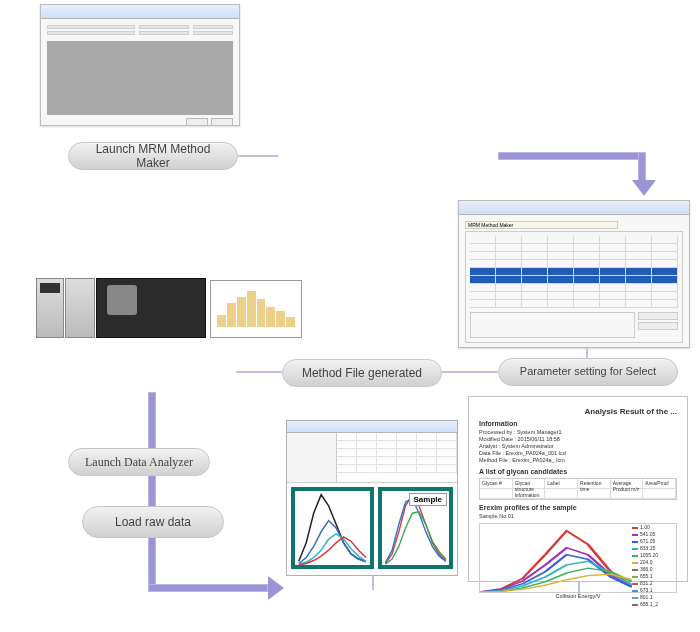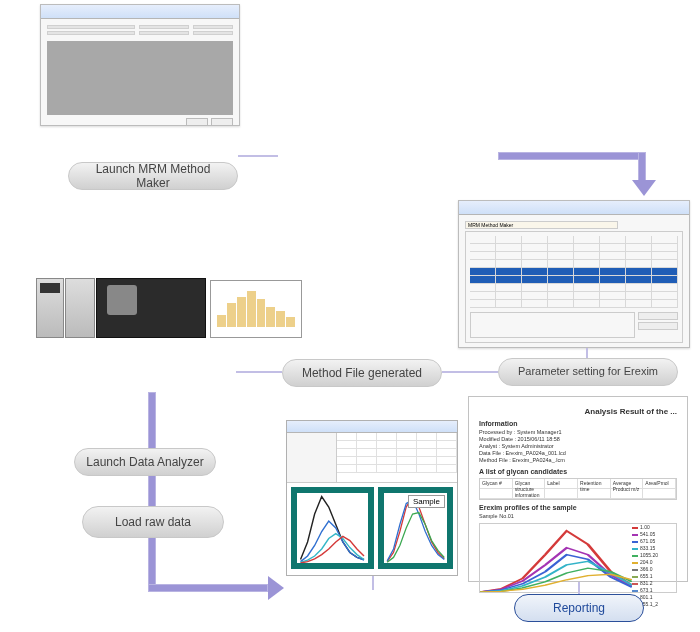--- a/index.html
+++ b/index.html
@@ -169,21 +169,21 @@
     background:#fff;
     border:1px solid #b0b0b0;
   }
   .plotwin .titlebar{height:12px;background:linear-gradient(#e6eefc,#cfe0f8);border-bottom:1px solid #b5b5b5;}
   .plotwin .grid{display:flex;height:50px;border-bottom:1px solid #ccc;}
   .plotwin .grid .side{width:50px;border-right:1px solid #ccc;background:#f5f5f5;}
   .plotwin .grid .tbl{flex:1;}
   .plotwin .grid .tbl .rw{display:flex;border-bottom:1px solid #e0e0e0;height:8px;}
   .plotwin .grid .tbl .cl{flex:1;border-right:1px solid #e0e0e0;font-size:5px;}
   .plotwin .plots{display:flex;height:90px;gap:4px;padding:4px;}
-  .plotwin .plots .p{flex:1;border:6px solid #0f766e;position:relative;}
+  .plotwin .plots .p{flex:1;border:4px solid #0f766e;position:relative;font-weight:bold;}
   .plotwin .plots .p svg{width:100%;height:100%;}
   .samplelbl{position:absolute;font-size:8px;border:1px solid #999;padding:1px 4px;background:#fff;}
 
   .leg-dot{display:inline-block;width:6px;height:2px;margin-right:2px;vertical-align:middle;}
 </style>
 </head>
 <body>
 
 <div class="canvas">
 
@@ -205,21 +205,21 @@
           </div>
       </div>
       <div class="greybox" style="height:74px;"></div>
       <div style="display:flex; justify-content:flex-end; gap:3px; margin-top:3px;">
         <div style="width:22px; height:8px; border:1px solid #bbb; background:#eee;"></div>
         <div style="width:22px; height:8px; border:1px solid #bbb; background:#eee;"></div>
       </div>
     </div>
   </div>
 
-  <div class="pill pill-grey" style="left:68px; top:142px; width:170px; height:28px;margin-top:20px;">Launch MRM Method Maker</div>
+  <div class="pill pill-grey" style="left:68px; top:142px; width:170px; height:28px;">Launch MRM Method Maker</div>
 
   <div class="arrow connector-thin-h" style="left:238px; top:155px; width:40px;"></div>
 
 
   <div class="arrow connector-h" style="left:498px; top:152px; width:148px;"></div>
   <div class="arrow connector-v" style="left:638px; top:152px; height:30px;"></div>
   <div class="arrowhead ah-down" style="left:632px; top:180px;"></div>
 
   <div class="win" style="left:458px; top:200px; width:232px; height:148px;">
     <div class="titlebar"></div>
@@ -343,32 +343,32 @@
           <span></span>
           <span></span>
           <span></span>
         </div>
     </div>
   </div>
 
 
   <div class="pill pill-grey" style="left:282px; top:359px; width:160px; height:28px;">Method File generated</div>
 
-  <div class="pill pill-grey" style="left:498px; top:358px; width:180px; height:28px; font-size:11px;">Parameter setting for Erexim</div>
+  <div class="pill pill-grey" style="left:498px; top:358px; width:180px; height:28px; font-size:11px;">Parameter setting for Select</div>
 
   <div class="arrow connector-thin-h" style="left:442px; top:371px; width:56px;"></div>
   <div class="arrow connector-thin-h" style="left:236px; top:371px; width:46px;"></div>
 
   <div class="arrow connector-thin-v" style="left:586px; top:348px; height:10px;"></div>
 
   <div class="arrow connector-v" style="left:148px; top:392px; height:200px;"></div>
   <div class="arrow connector-h" style="left:148px; top:584px; width:120px;"></div>
   <div class="arrowhead ah-right" style="left:268px; top:576px;"></div>
 
-  <div class="pill pill-grey" style="left:74px; top:448px; width:142px; height:28px;">Launch Data Analyzer</div>
+  <div class="pill pill-grey" style="left:68px; top:448px; width:142px; height:28px;font-family:Liberation Serif, serif;">Launch Data Analyzer</div>
 
   <div class="pill pill-grey" style="left:82px; top:506px; width:142px; height:32px;">Load raw data</div>
 
   <div class="plotwin" style="left:286px; top:420px; width:172px; height:156px;">
     <div class="titlebar"></div>
     <div class="grid">
       <div class="side"></div>
       <div class="tbl">
         <div class="rw">
             <div class="cl"></div>
@@ -490,18 +490,17 @@
             <span><i class="leg-dot" style="background: rgb(85, 136, 204);"></i>673.1</span>
             <span><i class="leg-dot" style="background: rgb(85, 170, 153);"></i>801.1</span>
             <span><i class="leg-dot" style="background: rgb(153, 102, 85);"></i>655.1_2</span>
           </div>
       </div>
       <div style="text-align:center; font-size:5.5px;">Collision Energy/V</div>
     </div>
   </div>
 
 
-  <div class="pill pill-blue" style="left:514px; top:594px; width:130px; height:28px;">Reporting</div>
 
   <div class="arrow connector-thin-v" style="left:372px; top:576px; height:14px;"></div>
   <div class="arrow connector-thin-v" style="left:578px; top:582px; height:12px;"></div>
 
 </div>
 
 </body></html>

